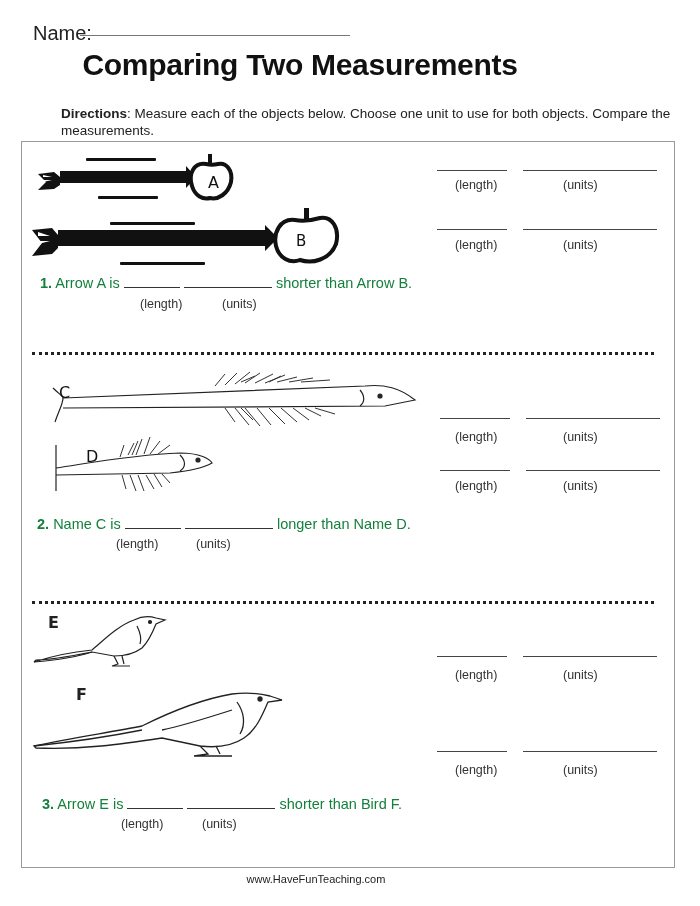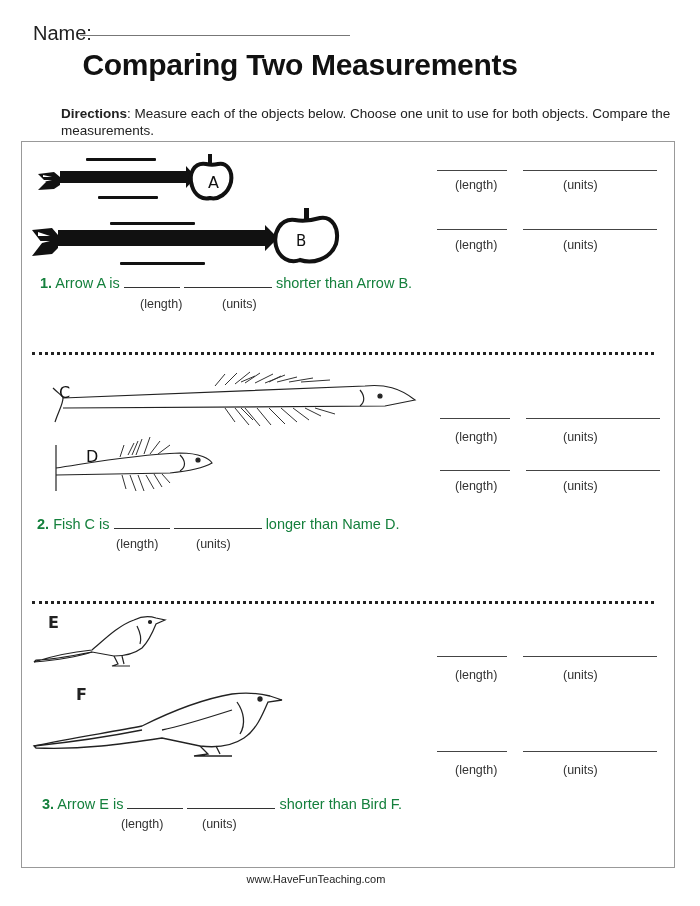--- a/index.html
+++ b/index.html
@@ -115,21 +115,21 @@
 <div class="abs sub" style="left:455px;top:430px;">(length)</div>
 <div class="abs sub" style="left:563px;top:430px;">(units)</div>
 
 <div class="abs blank-short" style="left:440px;top:470px;"></div>
 <div class="abs blank-long" style="left:526px;top:470px;"></div>
 <div class="abs sub" style="left:455px;top:479px;">(length)</div>
 <div class="abs sub" style="left:563px;top:479px;">(units)</div>
 
 <div class="abs q" style="left:37px;top:516px;">
   <b>2.</b>
-  <span>Fish C is</span>
+  <span>Name C is</span>
   <span class="qblank" style="width:56px;"></span>
   <span class="qblank" style="width:88px;"></span>
   <span>longer than Name D.</span>
 </div>
 <div class="abs sub" style="left:116px;top:537px;">(length)</div>
 <div class="abs sub" style="left:196px;top:537px;">(units)</div>
 
 <div class="abs divider" style="top:601px;"></div>
 
 <div class="abs letter" style="left:48px;top:613px;">E</div>

